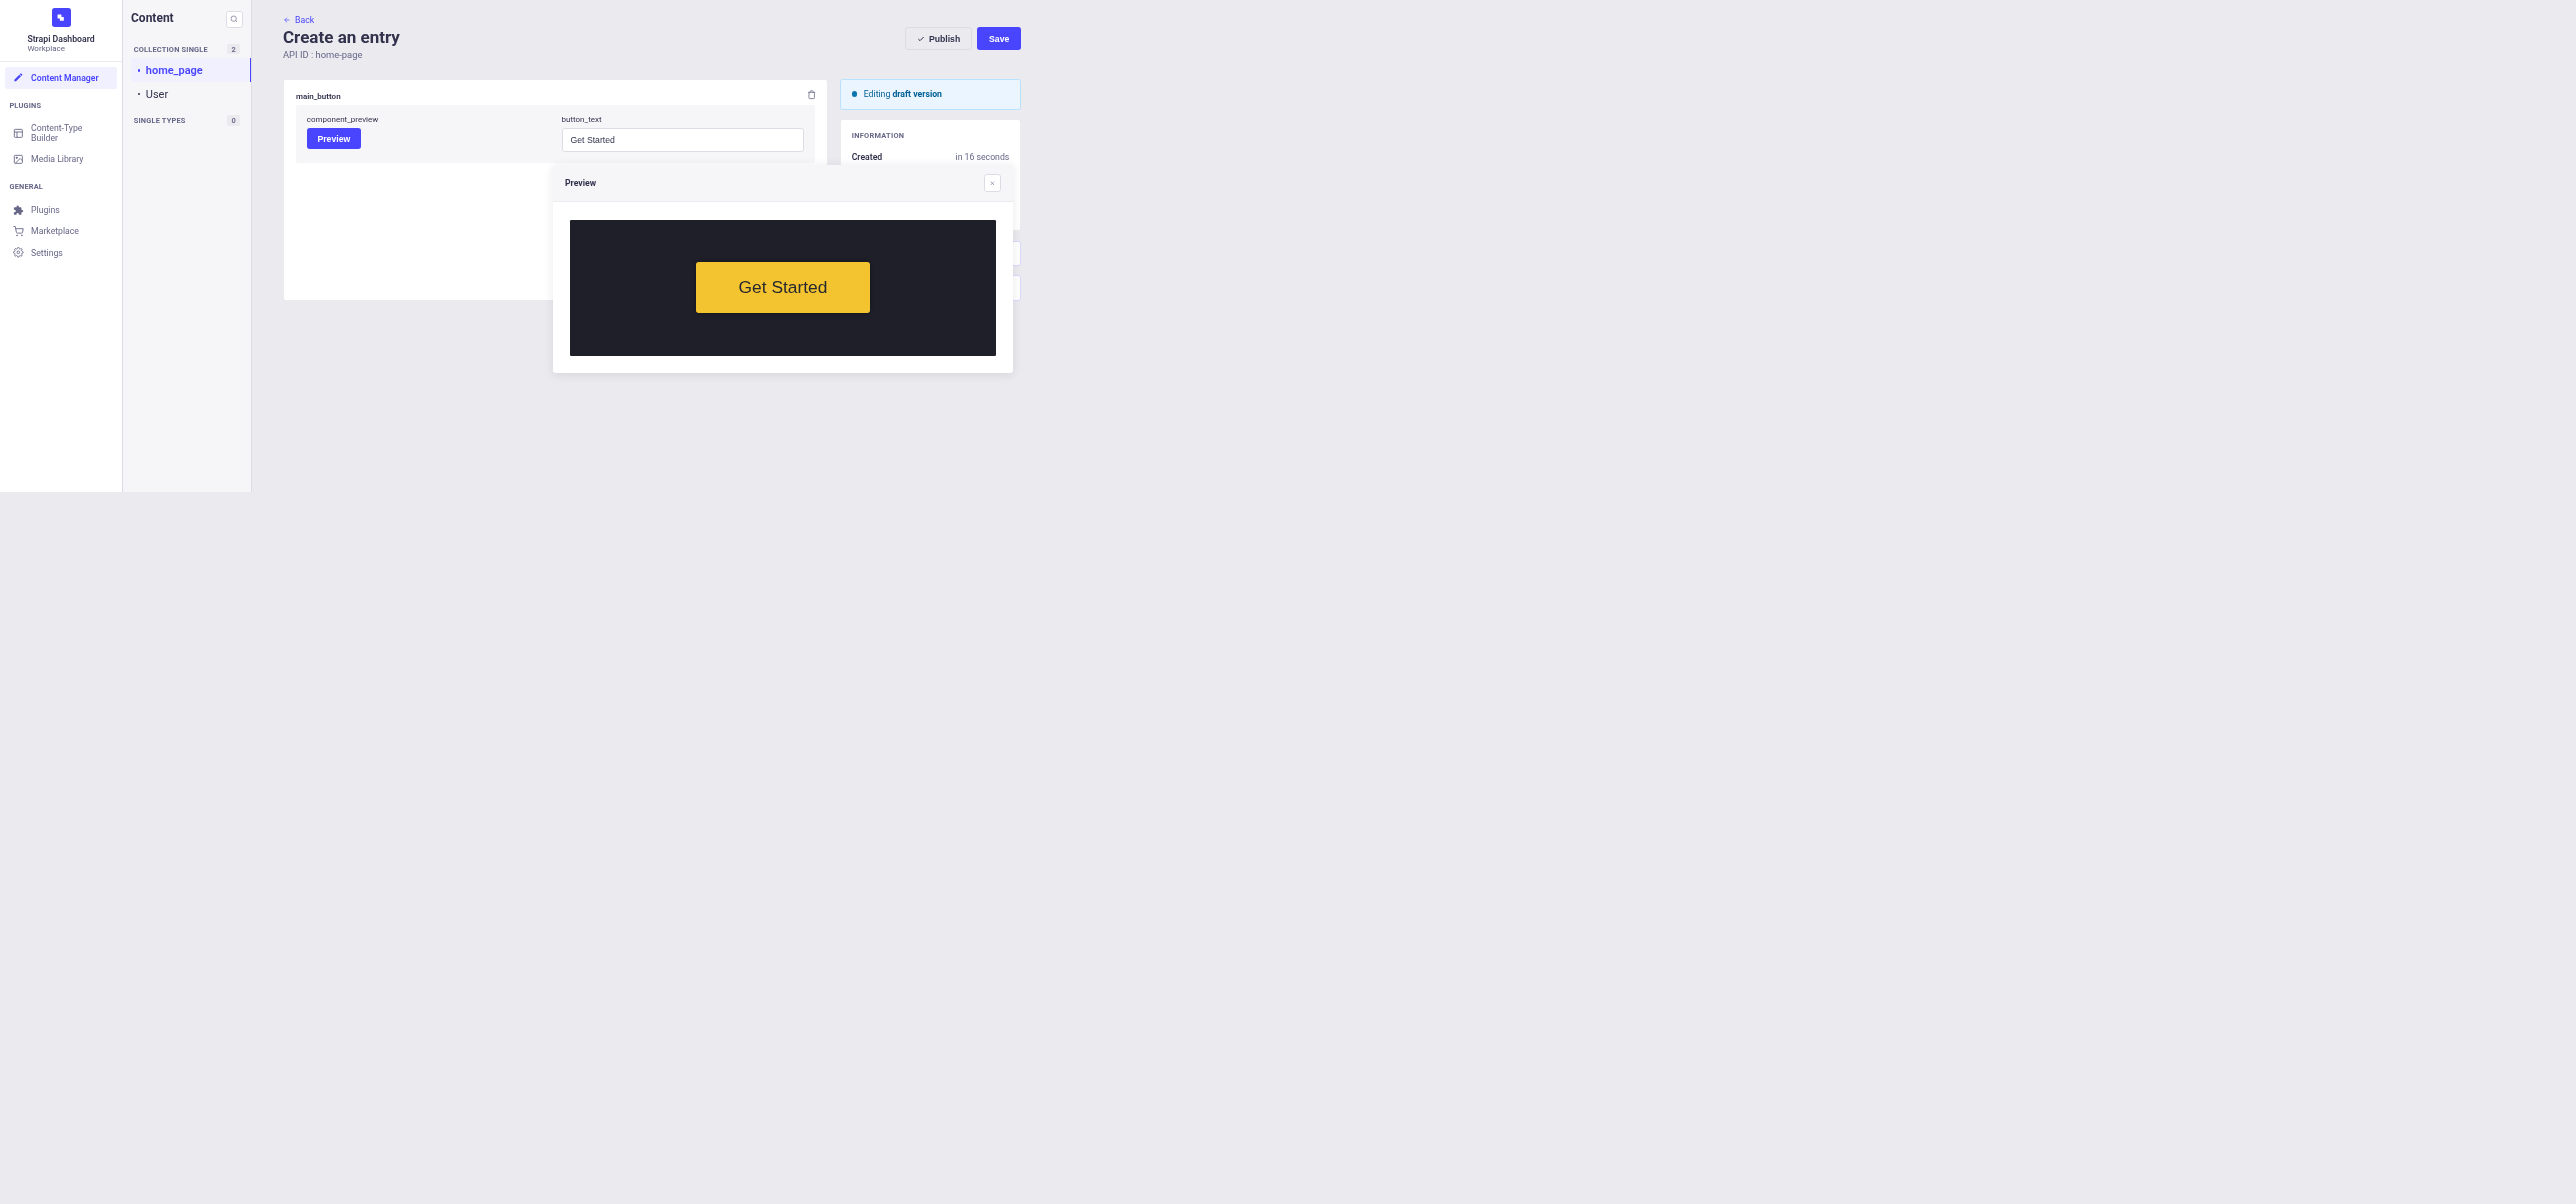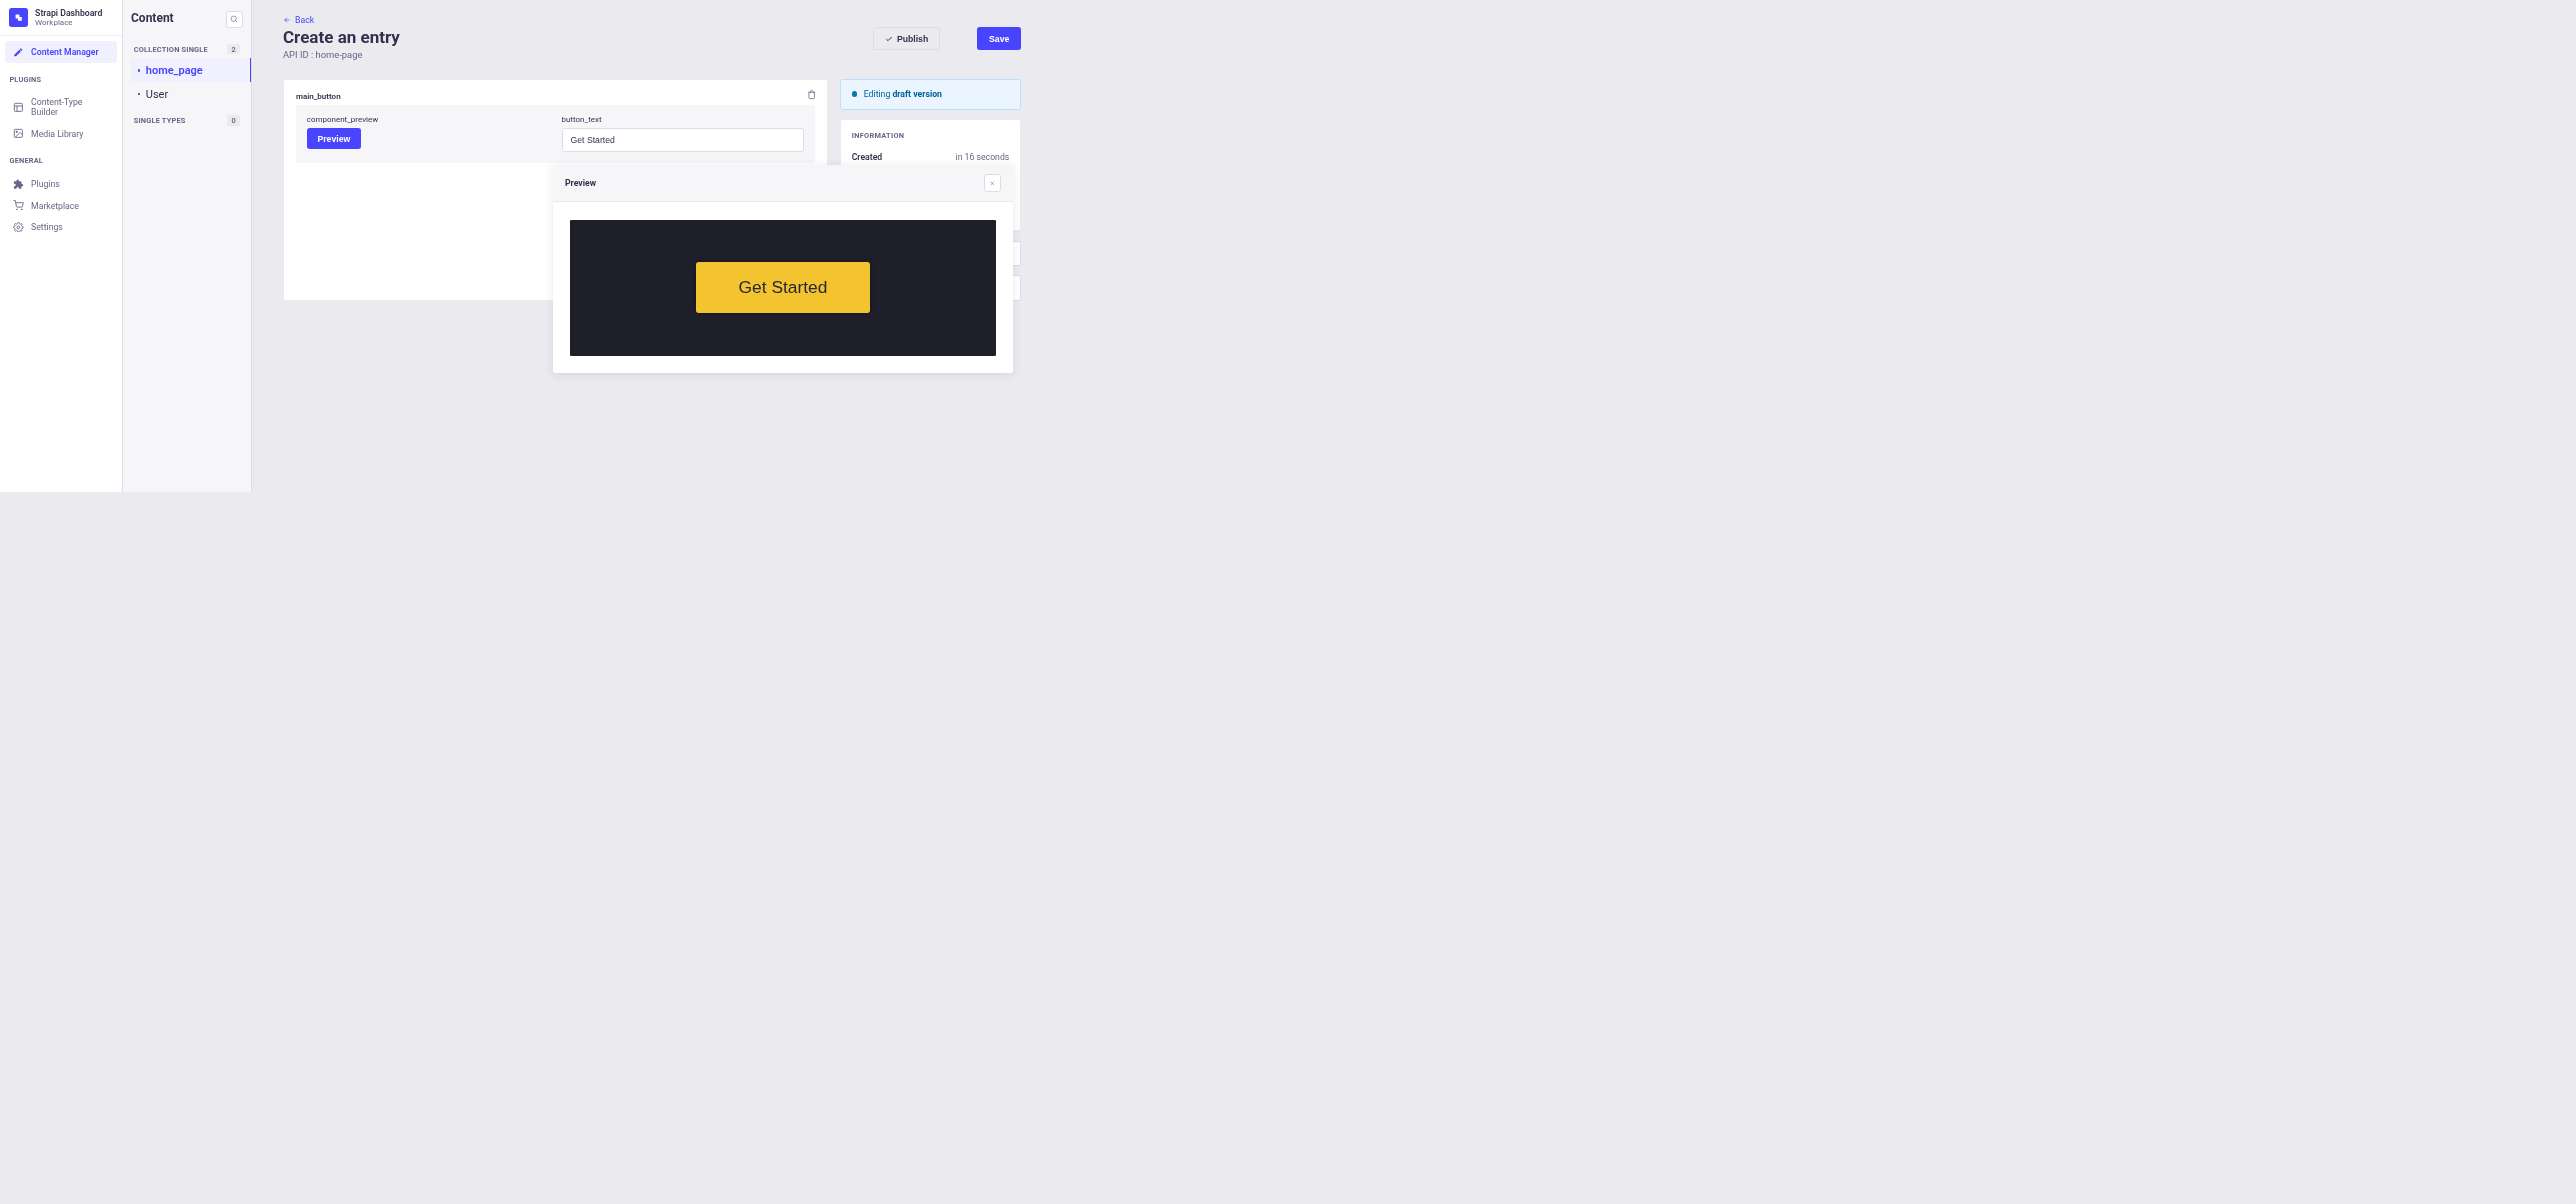--- a/index.html
+++ b/index.html
@@ -21,20 +21,21 @@
   border-right: 0.7px solid #dcdce4;
   display: flex;
   flex-direction: column;
 }
 .brand {
   display: flex;
   align-items: center;
   padding: 8px 9.4px;
   gap: 6.7px;
   border-bottom: 0.7px solid #eaeaef;
+  flex-direction: column;
 }
 .brand-logo {
   width: 19px; height: 19px;
   background: #4945ff;
   border-radius: 2.7px;
   display: flex; align-items: center; justify-content: center;
 }
 .brand-logo svg { width: 9.4px; height: 9.4px; }
 .brand-text .brand-title { font-size: 8.7px; font-weight: 600; color: #32324d; }
 .brand-text .brand-sub { font-size: 8px; color: #666687; }
@@ -101,21 +102,21 @@
 .back-link {
   display: inline-flex; align-items: center; gap: 4px;
   color: #4945ff; font-size: 8.7px; cursor: pointer; margin-bottom: 2.7px;
 }
 .page-head { display: flex; justify-content: space-between; align-items: flex-start; }
 .page-title { font-size: 17px; font-weight: 700; color: #32324d; }
 .page-sub { font-size: 9.4px; color: #666687; margin-top: 1.3px; }
 .head-actions { display: flex; gap: 5.4px; }
 .btn {
   height: 23px; padding: 0 10.7px; border-radius: 2.7px; font-size: 8.7px; font-weight: 600;
-  display: inline-flex; align-items: center; gap: 4px; cursor: pointer; border: 0.7px solid transparent; margin-left: 32px;
+  display: inline-flex; align-items: center; gap: 4px; cursor: pointer; border: 0.7px solid transparent;
 }
 .btn-secondary { background: #eaeaef; border-color: #dcdce4; color: #32324d; }
 .btn-primary { background: #4945ff; color: #fff; }
 
 .content-body { display: flex; gap: 12px; margin-top: 19px; }
 .form-card {
   flex: 1; background: #fff; border: 0.7px solid #eaeaef; border-radius: 2.7px;
   padding: 12px; position: relative;
 }
 .field-label { font-size: 8px; font-weight: 600; color: #32324d; margin-bottom: 4px; }

